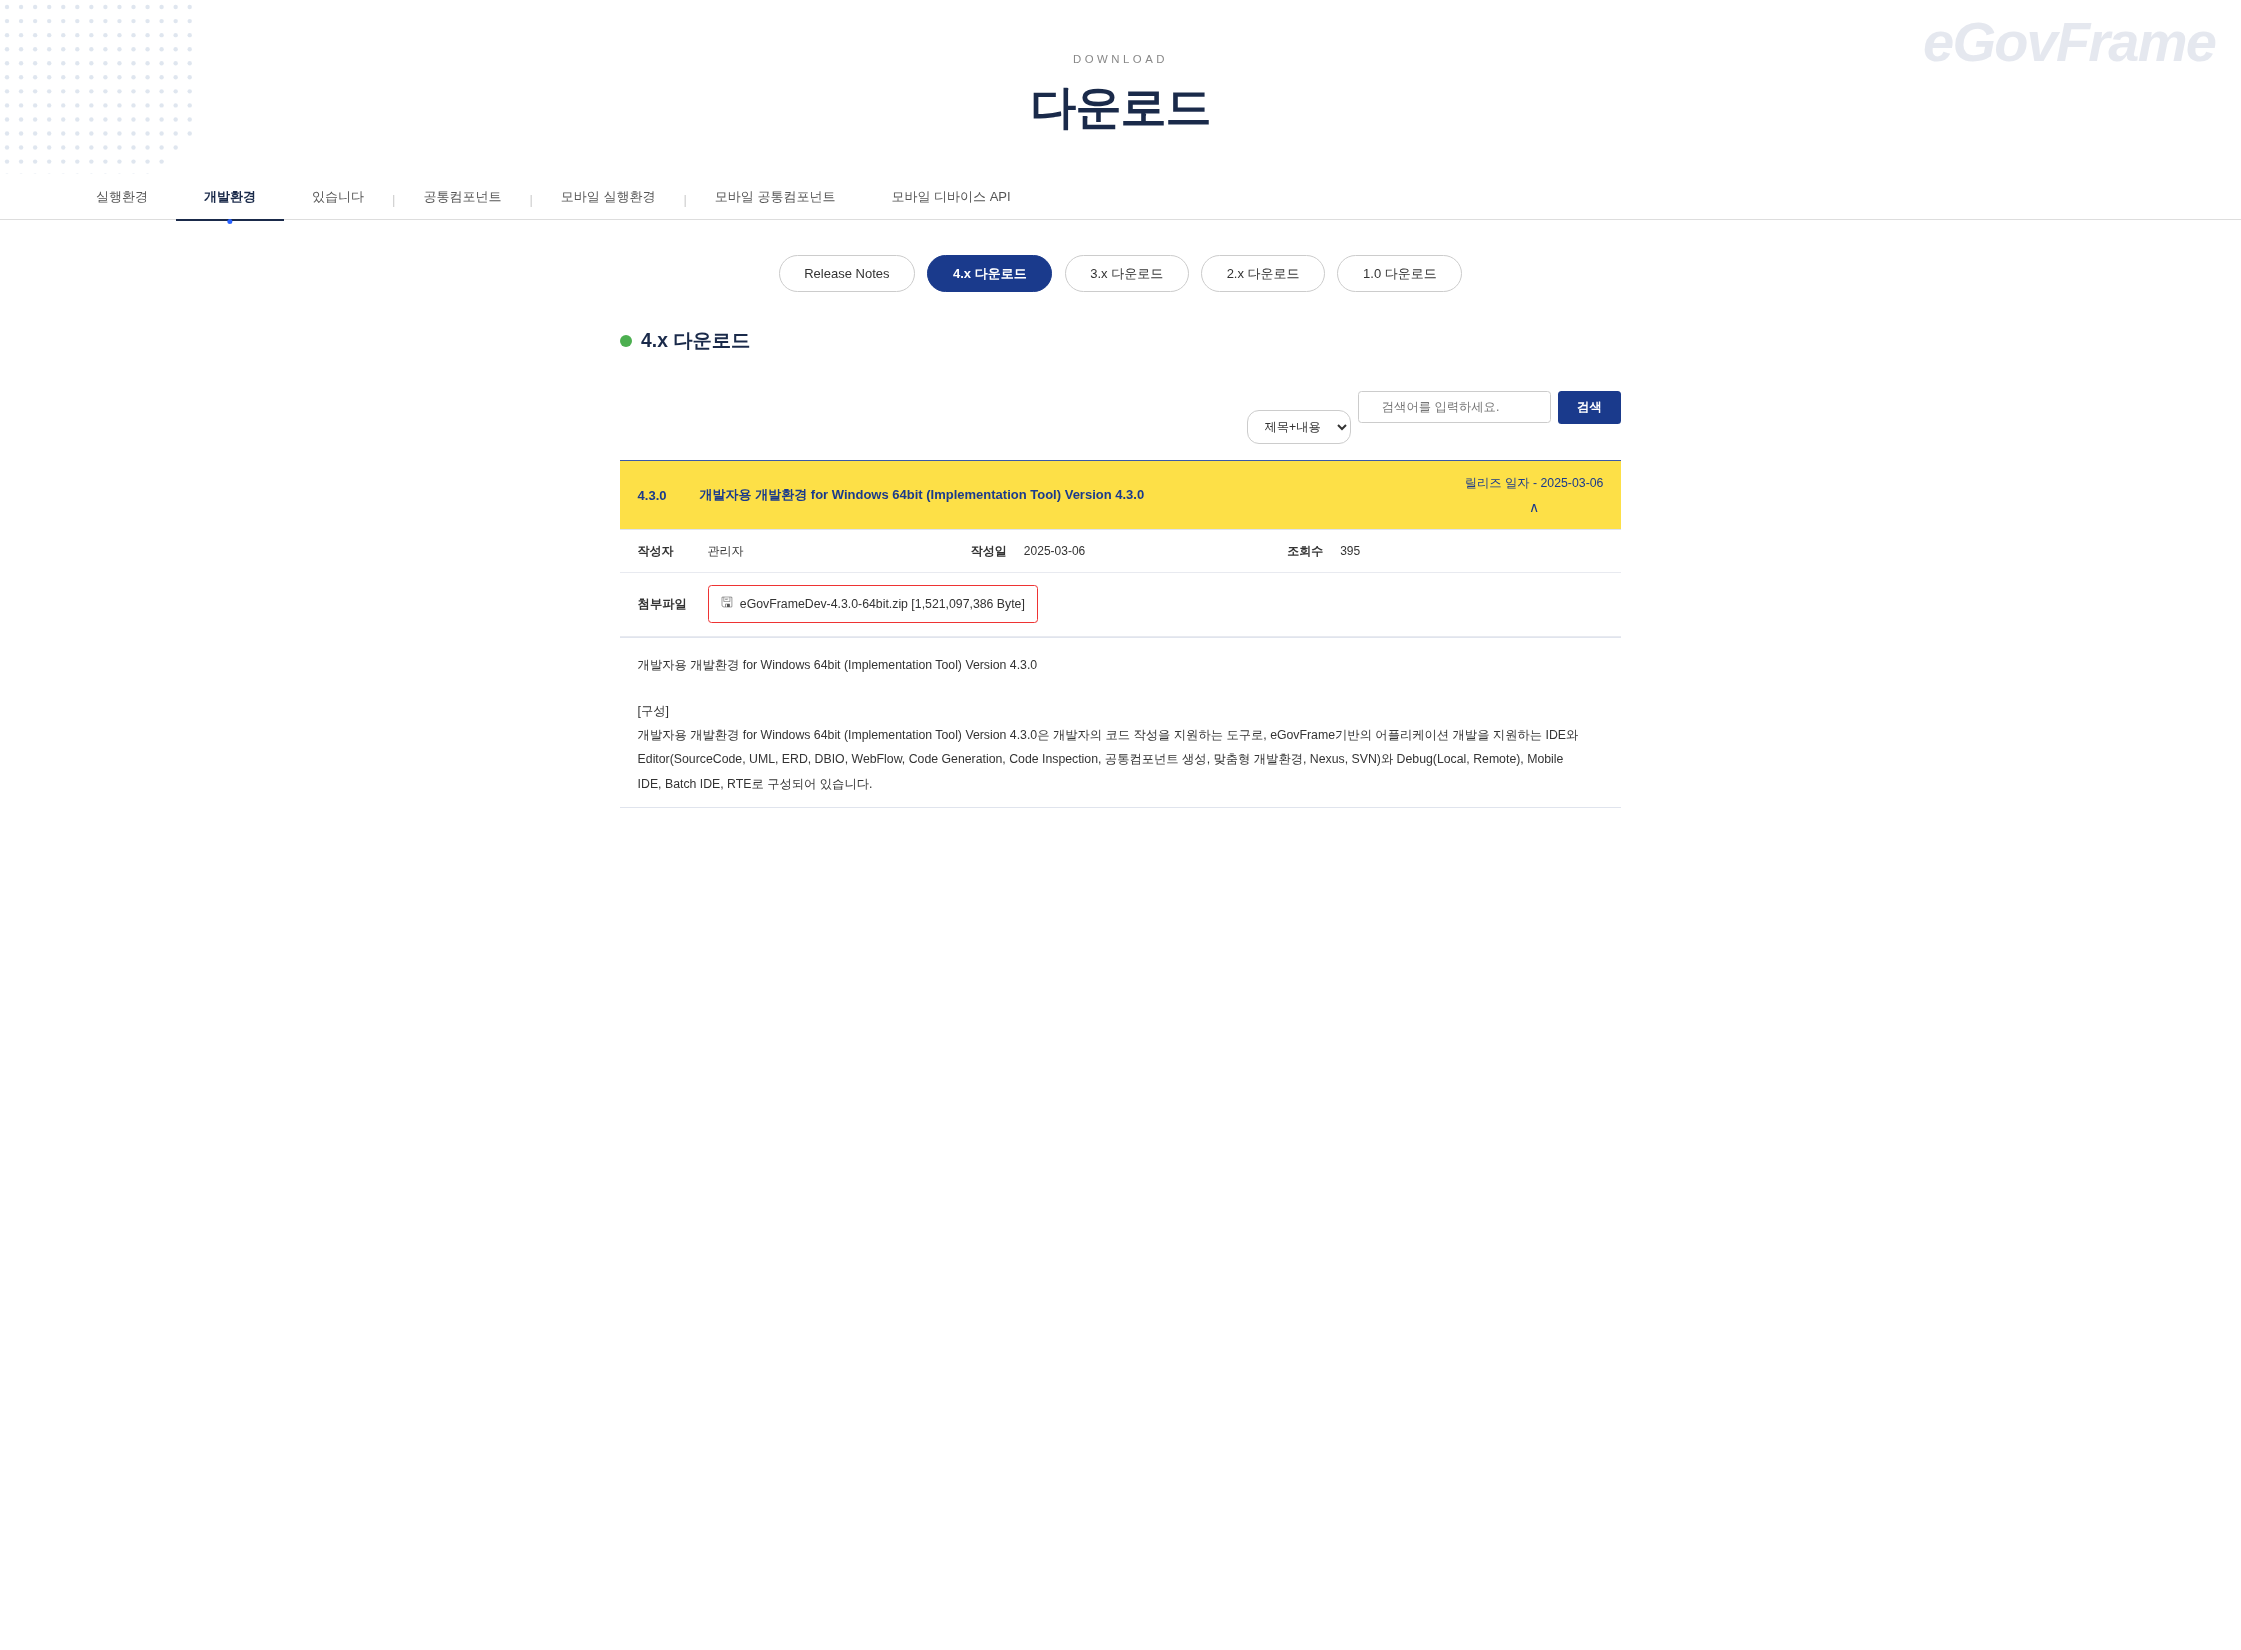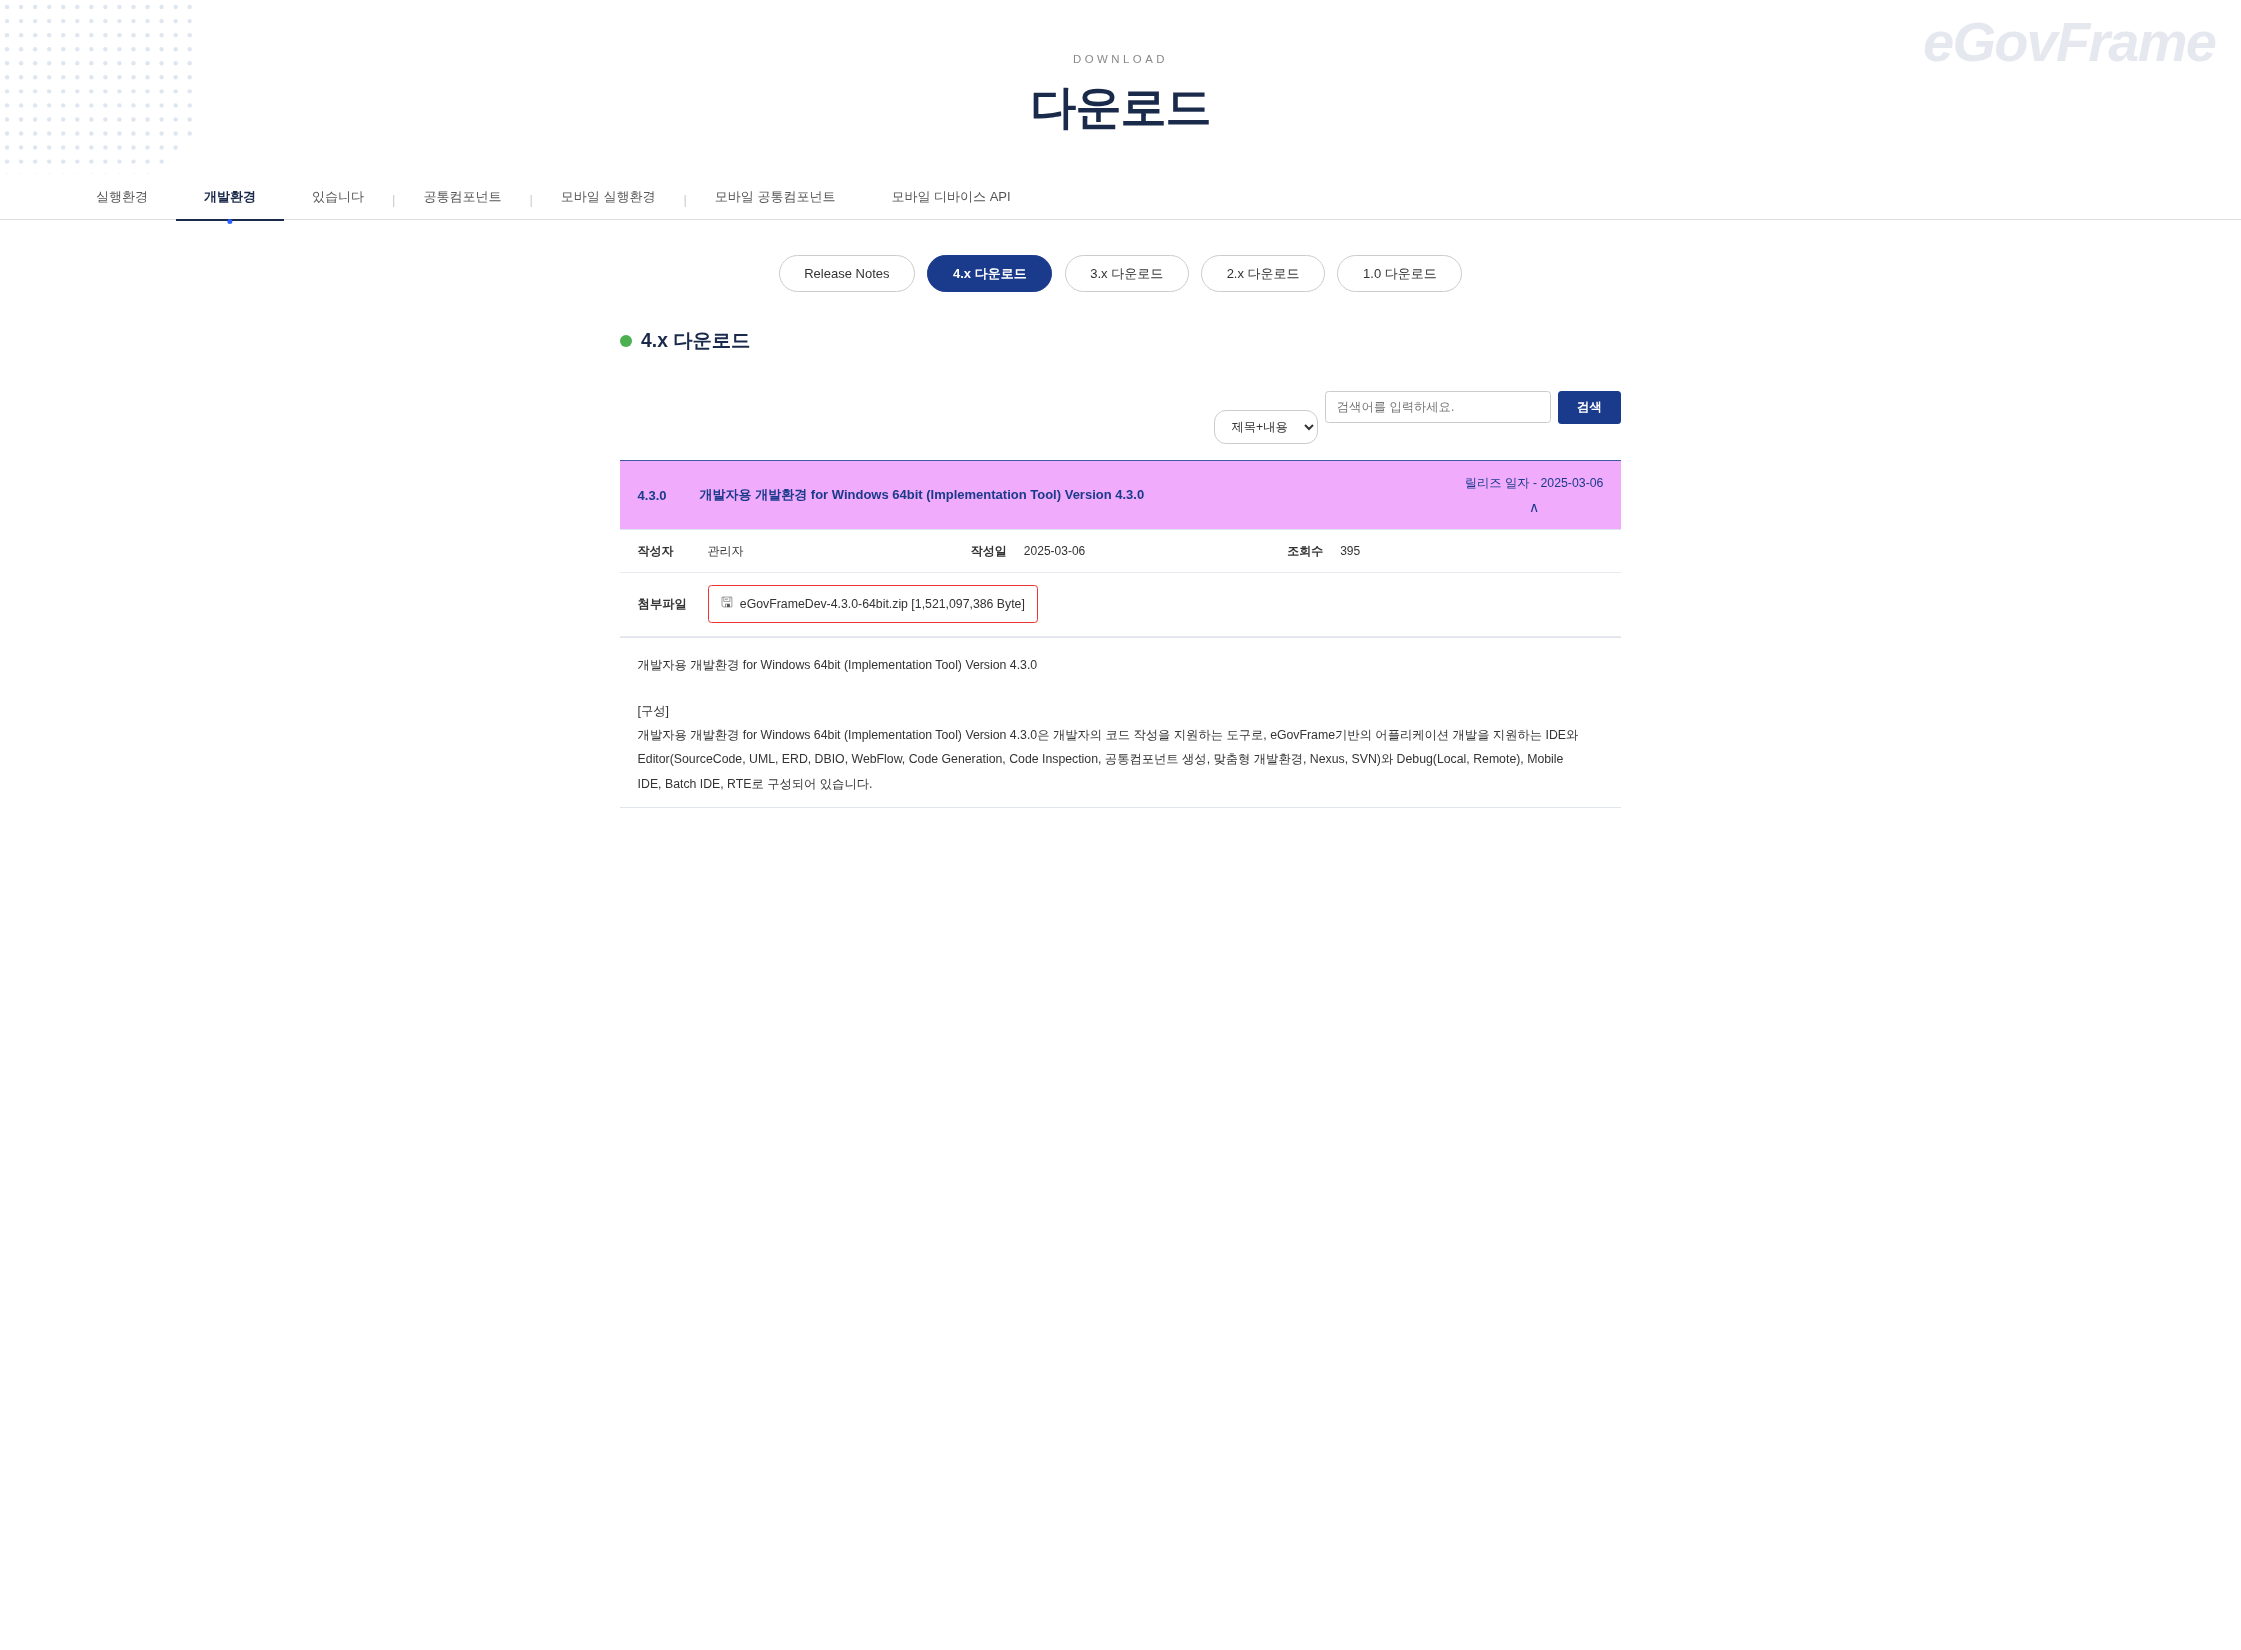--- a/index.html
+++ b/index.html
@@ -169,26 +169,26 @@
       border: 1.3px solid #ccc;
       border-radius: 12px;
       font-size: 12.3px;
       color: #333;
       background: #fff;
       cursor: pointer;
       min-width: 97px;
       margin-top: 40px;
     }
     .search-input {
-      padding: 8px 11px;
+      padding: 8px 23px;
       border: 1.3px solid #ccc;
       border-radius: 3.5px;
       font-size: 12.3px;
       color: #333;
-      width: 226px;
+      width: 193px;
     }
     .search-btn {
       padding: 8px 19.3px;
       background: #1a3a8c;
       color: #fff;
       border: none;
       border-radius: 3.5px;
       font-size: 12.3px;
       font-weight: 600;
       cursor: pointer;
@@ -196,21 +196,21 @@
 
     
     .list-container {
       border-top: 1.8px solid #3a5aab;
     }
 
     
     .item-header {
       display: flex;
       align-items: center;
-      background: #f0abfc;
+      background: #fde047;
       padding: 14px 17.6px;
       border-bottom: 0.9px solid #dde3f0;
       gap: 14px;
     }
     .item-version {
       font-size: 13px;
       font-weight: 700;
       color: #1a3a8c;
       min-width: 48px;
     }

